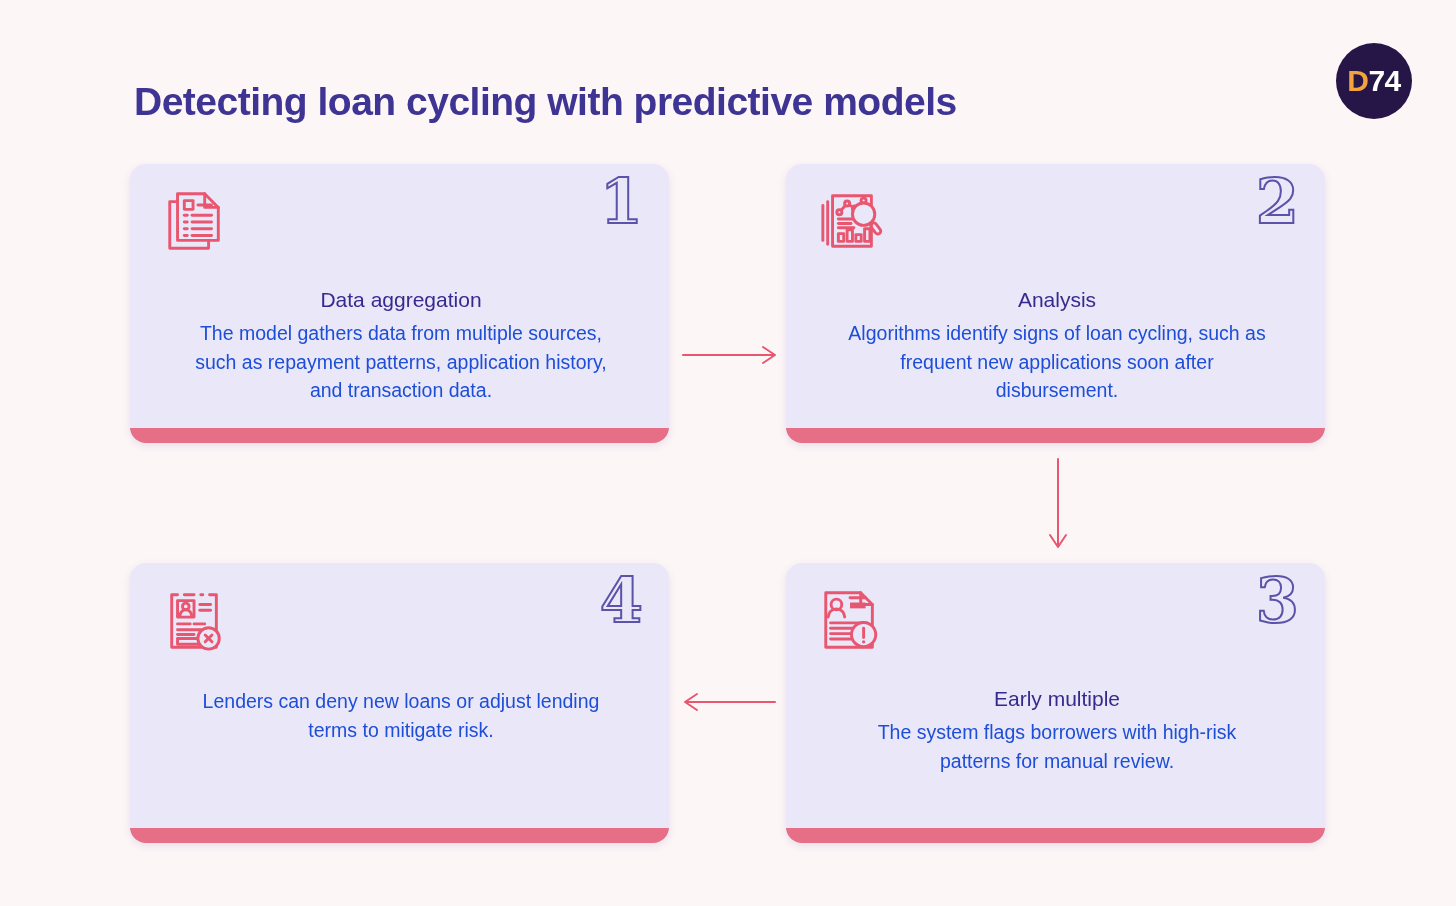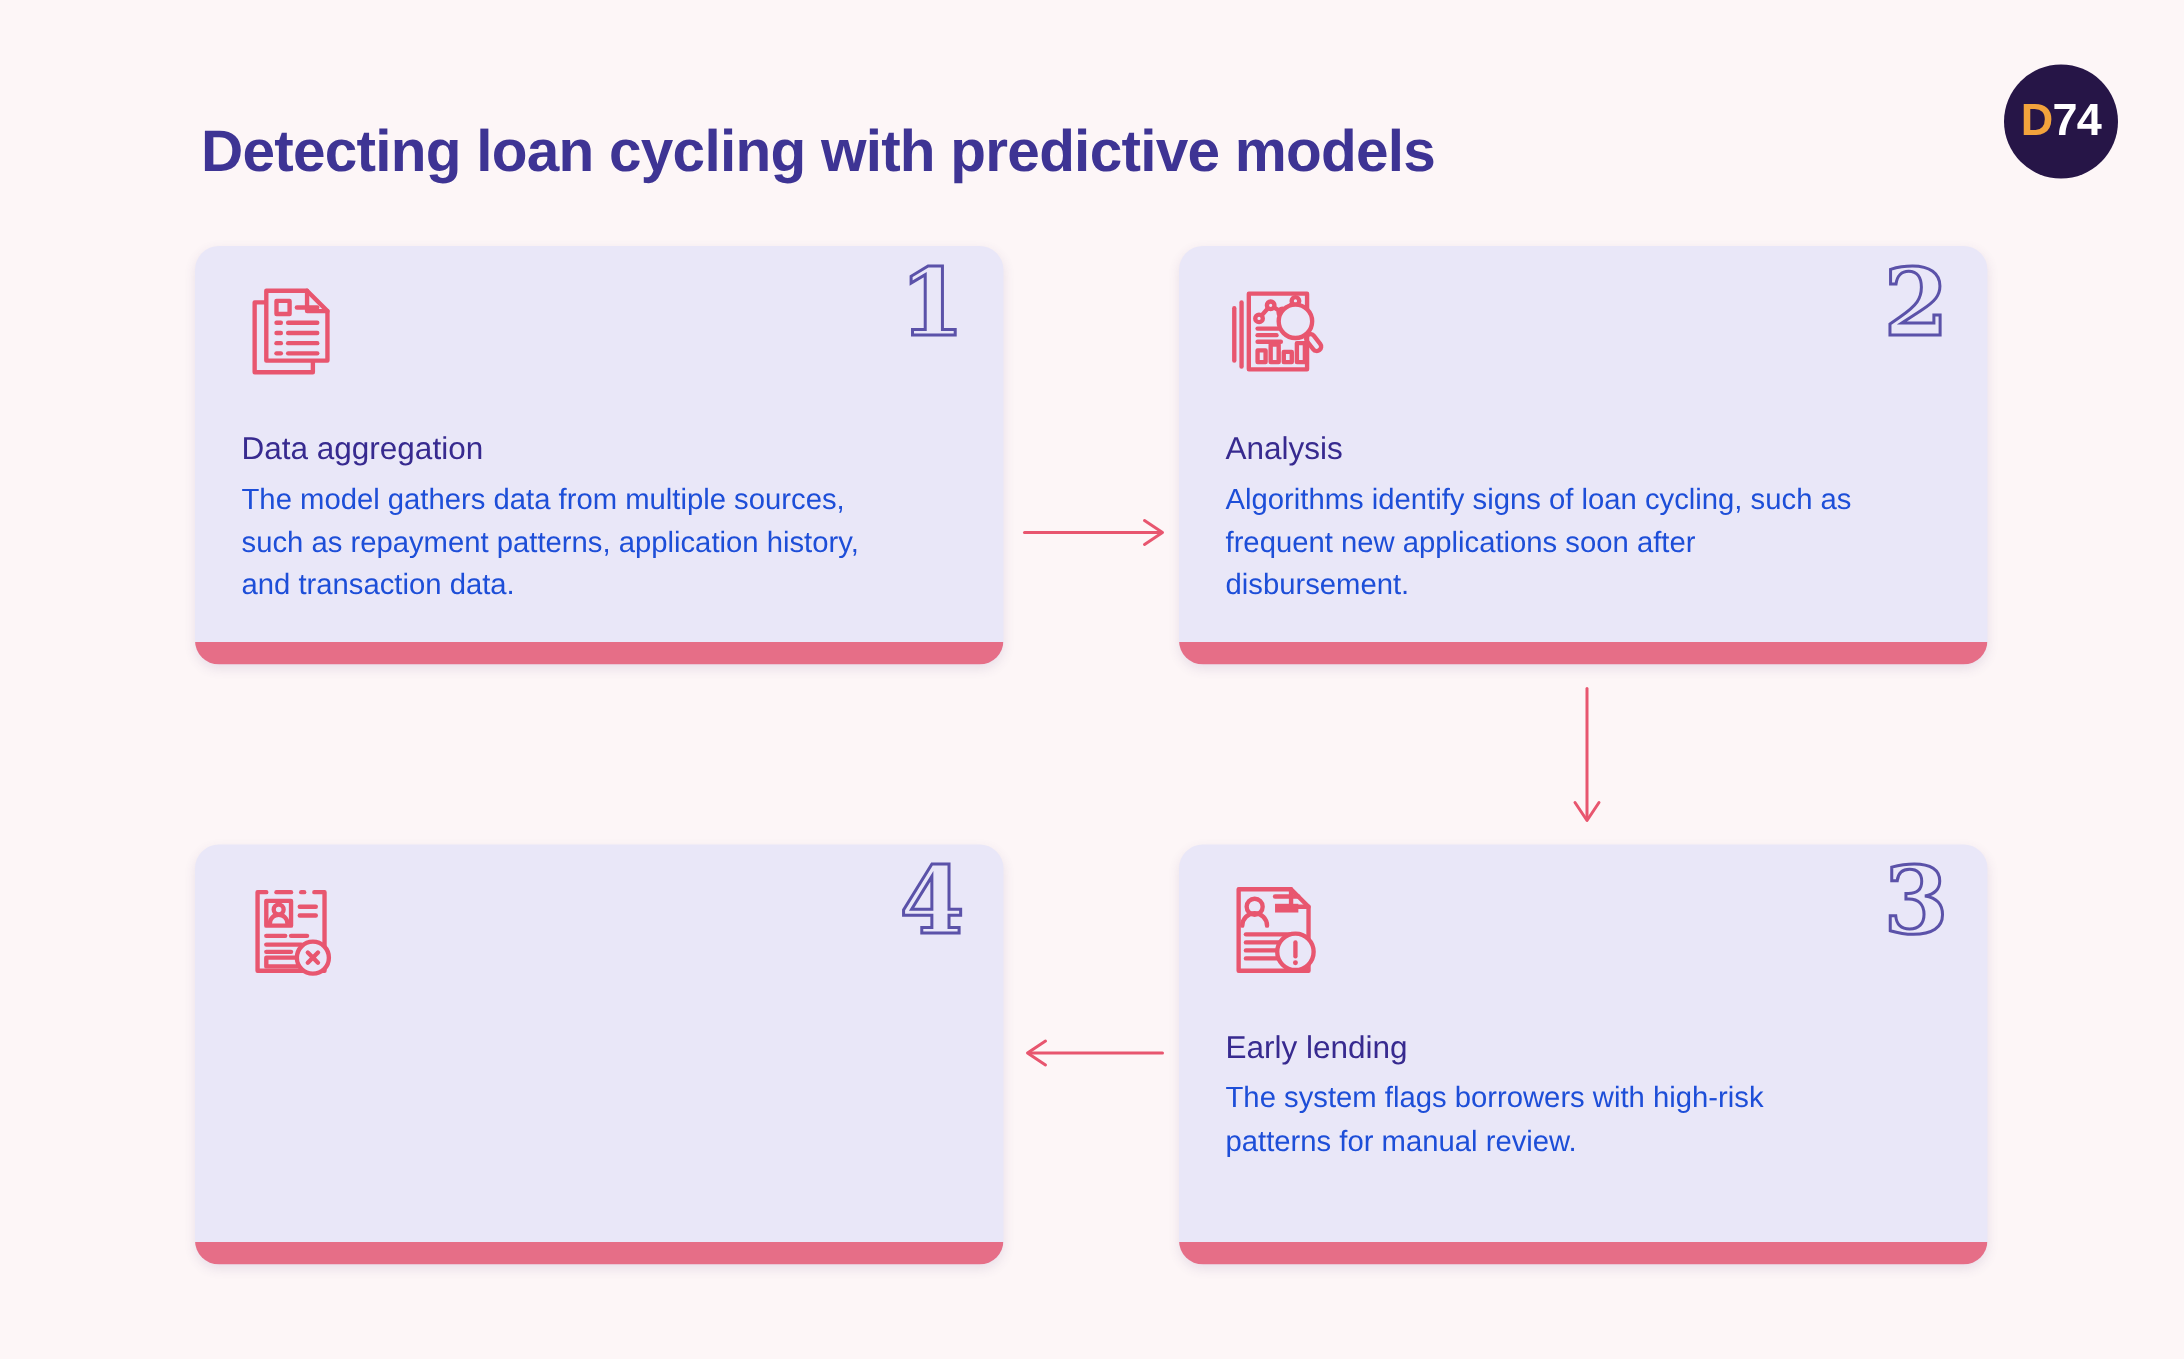--- a/index.html
+++ b/index.html
@@ -5,20 +5,21 @@
   * { box-sizing: border-box; }
   html, body { margin: 0; padding: 0; }
   body { background: #fdf6f7; font-family: "Liberation Sans", sans-serif; }
 
   .canvas {
     position: relative;
     width: 1456px;
     height: 906px;
     background: #fdf6f7;
     overflow: hidden;
+    text-align: center;
   }
 
   .page-title {
     position: absolute;
     left: 134px;
     top: 54px;
     font-size: 39px;
     font-weight: bold;
     letter-spacing: -0.5px;
     color: #3e3494;
@@ -201,21 +202,21 @@
           <line x1="13" y1="48" x2="50" y2="48"></line>
           <line x1="13" y1="53.5" x2="44" y2="53.5"></line>
           <circle cx="47" cy="49" r="12.5" fill="#e9e7f8"></circle>
           <line x1="47" y1="42.5" x2="47" y2="52"></line>
           <circle cx="47" cy="56.5" r="1.7" fill="#e8566f" stroke="none"></circle>
         </g>
       </svg>
     </div>
     <div class="step-number">3</div>
     <div class="content">
-      <h3 class="card-title">Early lending</h3>
+      <h3 class="card-title">Early multiple</h3>
       <p class="card-body">The system flags borrowers with high-risk
 patterns for manual review.</p>
     </div>
     <div class="bottom-bar"></div>
   </div>
 
   <div class="card pos-4">
     <div class="icon-wrap">
       <svg viewBox="0 0 68 68" width="66" height="66">
         <g fill="none" stroke="#e8566f" stroke-width="3" stroke-linecap="round" stroke-linejoin="round">
@@ -232,20 +233,22 @@
           <line x1="16" y1="44" x2="40" y2="44"></line>
           <line x1="16" y1="49" x2="33" y2="49"></line>
           <rect x="16" y="53" width="27" height="6"></rect>
           <circle cx="48" cy="53" r="11" fill="#e9e7f8"></circle>
           <path d="M44.5 49.5 L51.5 56.5 M51.5 49.5 L44.5 56.5"></path>
         </g>
       </svg>
     </div>
     <div class="step-number">4</div>
     <div class="content">
+      <p class="card-body">Lenders can deny new loans or adjust lending
+terms to mitigate risk.</p>
     </div>
     <div class="bottom-bar"></div>
   </div>
 
   <svg class="arrow arrow-1" width="100" height="22" viewBox="0 0 100 22">
     <g fill="none" stroke="#e8566f" stroke-width="2" stroke-linecap="round" stroke-linejoin="round">
       <line x1="3" y1="11" x2="93" y2="11"></line>
       <polyline points="83,3 95,11 83,19"></polyline>
     </g>
   </svg>

